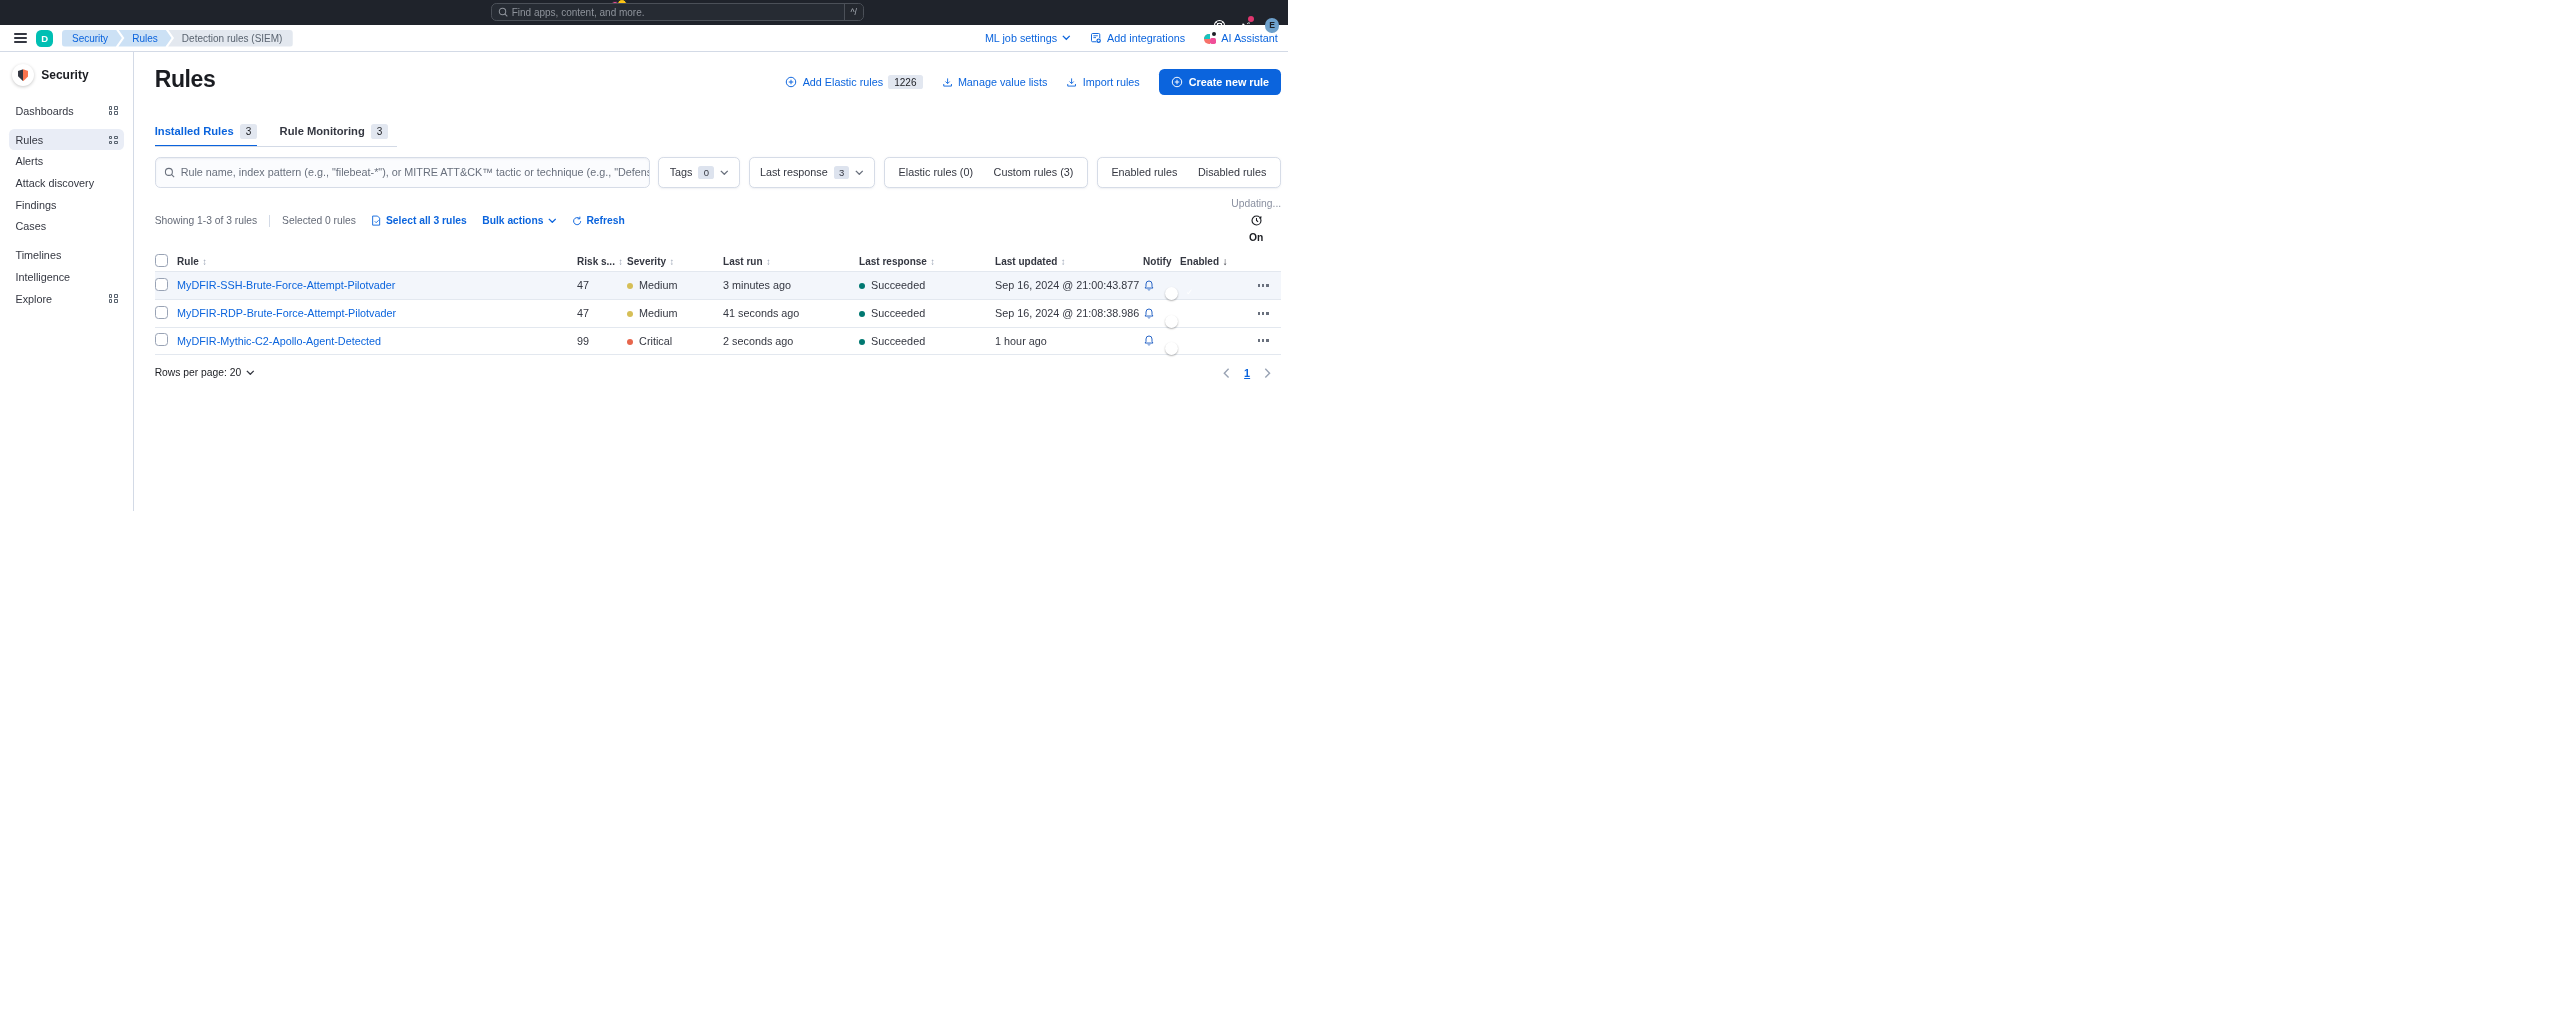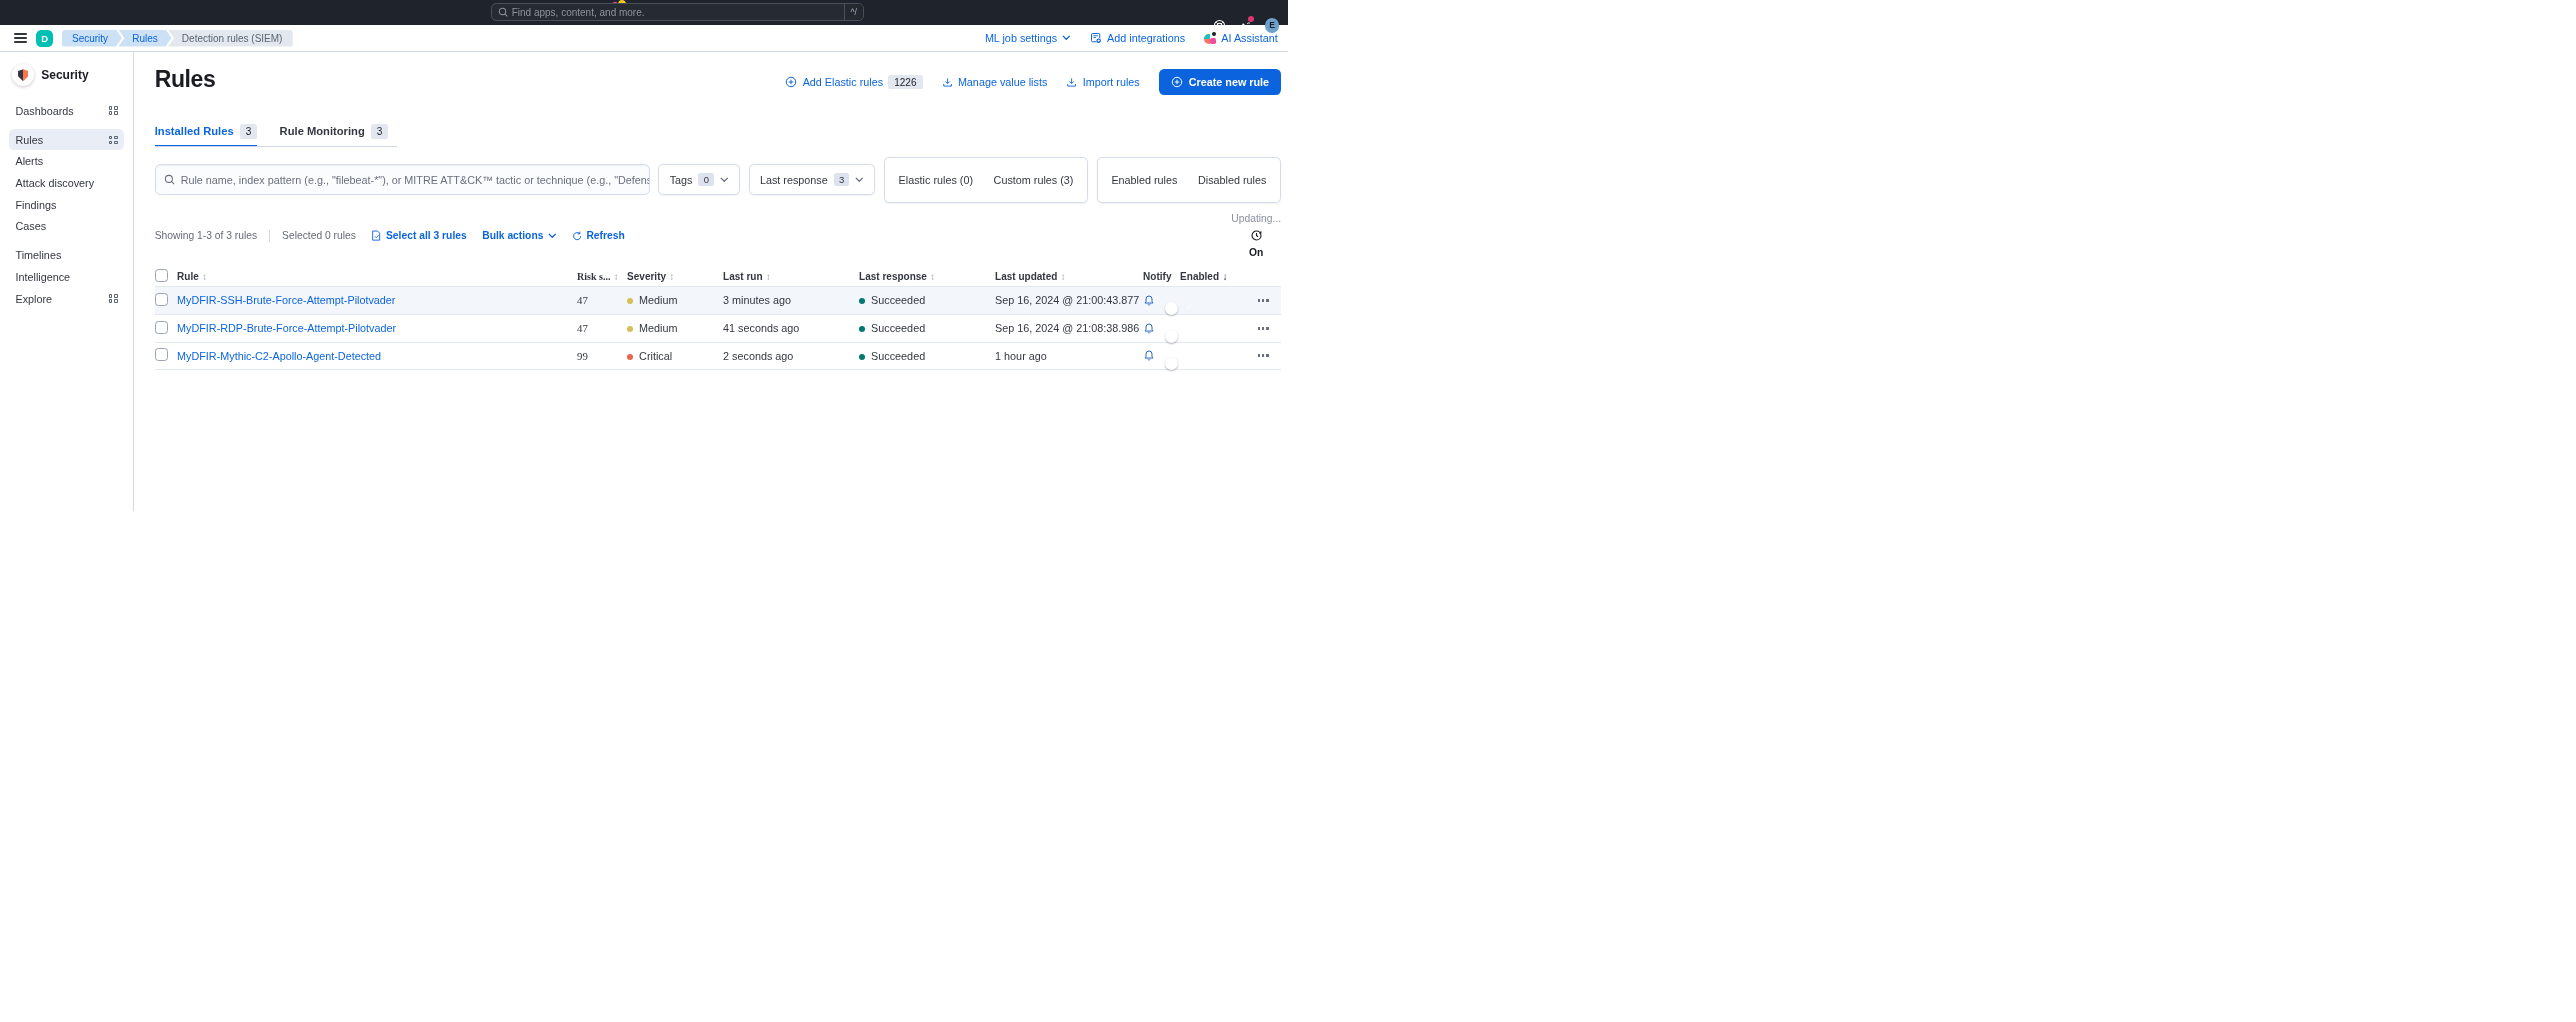--- a/index.html
+++ b/index.html
@@ -76,40 +76,40 @@
   .tab.active { color:#0B64DD; border-bottom-color:#0B64DD; }
   .tab .count-badge { font-weight:normal; }
 
   .filter-row { display:flex; align-items:center; gap:8.6px; margin-top:10.3px; }
   .rule-search { flex:1; height:31px; background:#FBFCFE; border:0.9px solid #D6DCE7; border-radius:5.2px; display:flex; align-items:center; box-shadow:inset 0 0.9px 1.7px rgba(152,162,179,.15); }
   .rule-search input { flex:1; border:none; outline:none; background:transparent; font-size:10.8px; color:#343741; padding-left:5.2px; font-family:inherit; }
   .rule-search input::placeholder { color:#69707D; }
   .rule-search .mag { margin-left:8.6px; display:flex; }
   .filter-btn { height:31px; background:#fff; border:0.9px solid #D6DCE7; border-radius:5.2px; display:flex; align-items:center; gap:6px; padding:0 10.3px; font-size:10.8px; color:#343741; cursor:pointer; white-space:nowrap; box-shadow:0 0.9px 1.7px rgba(152,162,179,.15); }
   .mini-badge { background:#DDE3EE; border-radius:2.6px; font-size:9.5px; padding:0.9px 5.2px; }
-  .btn-group { height:46px; background:#fff; border:0.9px solid #D6DCE7; border-radius:5.2px; display:flex; align-items:center; padding:0 3.4px; box-shadow:0 0.9px 1.7px rgba(152,162,179,.15); }
+  .btn-group { height:31px; background:#fff; border:0.9px solid #D6DCE7; border-radius:5.2px; display:flex; align-items:center; padding:0 3.4px; box-shadow:0 0.9px 1.7px rgba(152,162,179,.15); }
   .bg-item { font-size:10.8px; color:#343741; padding:0 10.3px; cursor:pointer; white-space:nowrap; }
 
   .util-row { display:flex; align-items:center; margin-top:10.3px; font-size:10.3px; }
   .util-gray { color:#646A77; }
   .v-div { width:0.9px; height:12px; background:#D3DAE6; margin:0 12px; }
   .util-link { color:#0B64DD; display:flex; align-items:center; gap:4.3px; cursor:pointer; margin-right:15.5px; font-weight:bold;}
   .util-right { margin-left:auto; display:flex; align-items:center; gap:5px;flex-direction:column; }
   .updating { color:#8A90A0; }
   .on-label { color:#1A1C21; font-weight:bold; }
 
   
   .tbl { margin-top:8.6px; }
   .t-head { display:flex; align-items:center; height:19px; font-size:10px; font-weight:bold; color:#343741; }
   .t-row { display:flex; align-items:center; height:28px; border-top:0.9px solid #E3E8EF; font-size:10.8px; }
   .t-row:last-child { border-bottom:0.9px solid #E3E8EF; }
   .t-row.striped { background:#F3F6FB; }
   .c-check { width:22.4px; }
   .c-rule { flex:1; }
-  .c-risk { width:50px;font-family:Liberation Serif, serif; }
+  .c-risk { width:50px; }
   .c-sev { width:96px; }
   .c-run { width:136px; }
   .c-resp { width:136px; }
   .c-upd { width:148px; }
   .c-notif { width:37px; }
   .c-en { width:65px; }
   .c-act { width:36px; display:flex; justify-content:center; }
   .chk { width:13px; height:13px; border:0.9px solid #99A3B5; border-radius:3.4px; background:#fff; display:inline-block; cursor:pointer; }
   .sort-ic { color:#98A2B3; font-size:9.5px; font-weight:normal; margin-left:3.4px; }
   .sort-active { color:#343741; font-size:10.3px; font-weight:normal; margin-left:3.4px; }
@@ -476,15 +476,32 @@
         <span class="c-act">
             <span class="dots">
               <i></i>
               <i></i>
               <i></i>
             </span>
           </span>
       </div>
     </div>
 
+    <div class="foot-row">
+      <span class="rpp">
+        <span>Rows per page: 20</span>
+        <svg width="8.6" height="5.2" viewBox="0 0 10 6">
+            <path d="M1 1 L5 5 L9 1" fill="none" stroke="#343741" stroke-width="1.5"></path>
+          </svg>
+      </span>
+      <span class="pager">
+        <svg class="pg-arrow" width="6.9" height="10.3" viewBox="0 0 8 12">
+            <path d="M6.5 1 L1.5 6 L6.5 11" fill="none" stroke="#98A2B3" stroke-width="1.6"></path>
+          </svg>
+        <span class="pg-num">1</span>
+        <svg class="pg-arrow" width="6.9" height="10.3" viewBox="0 0 8 12">
+            <path d="M1.5 1 L6.5 6 L1.5 11" fill="none" stroke="#98A2B3" stroke-width="1.6"></path>
+          </svg>
+      </span>
+    </div>
   </main>
 </div>
 
 
 </body></html>

